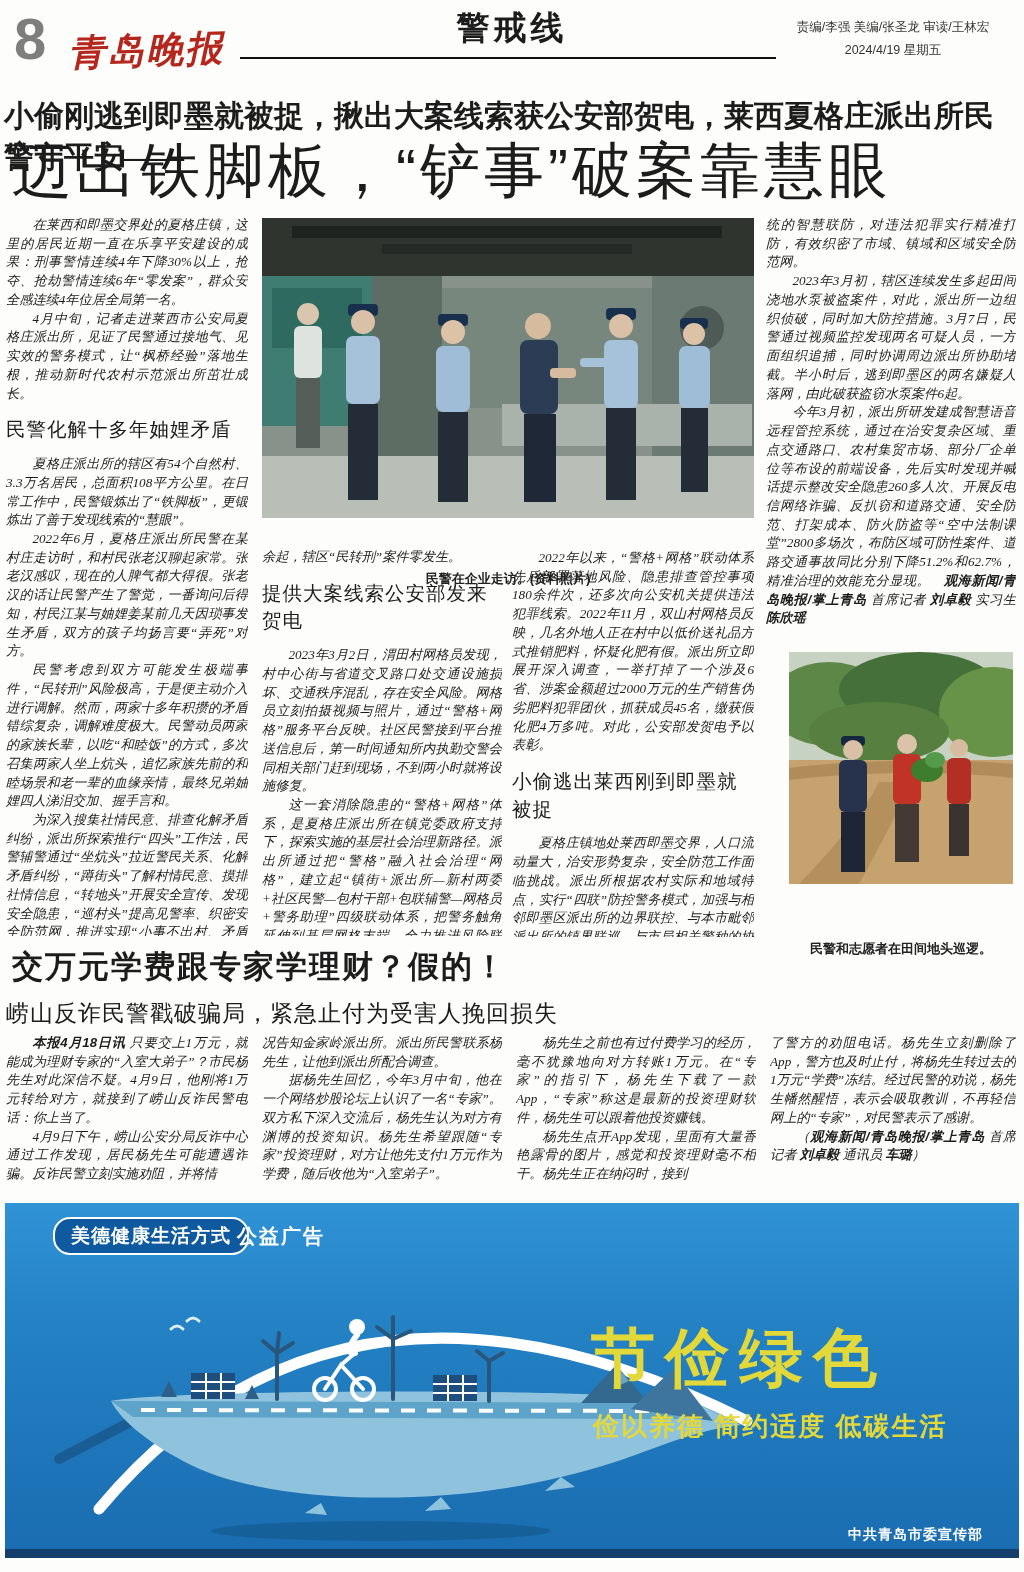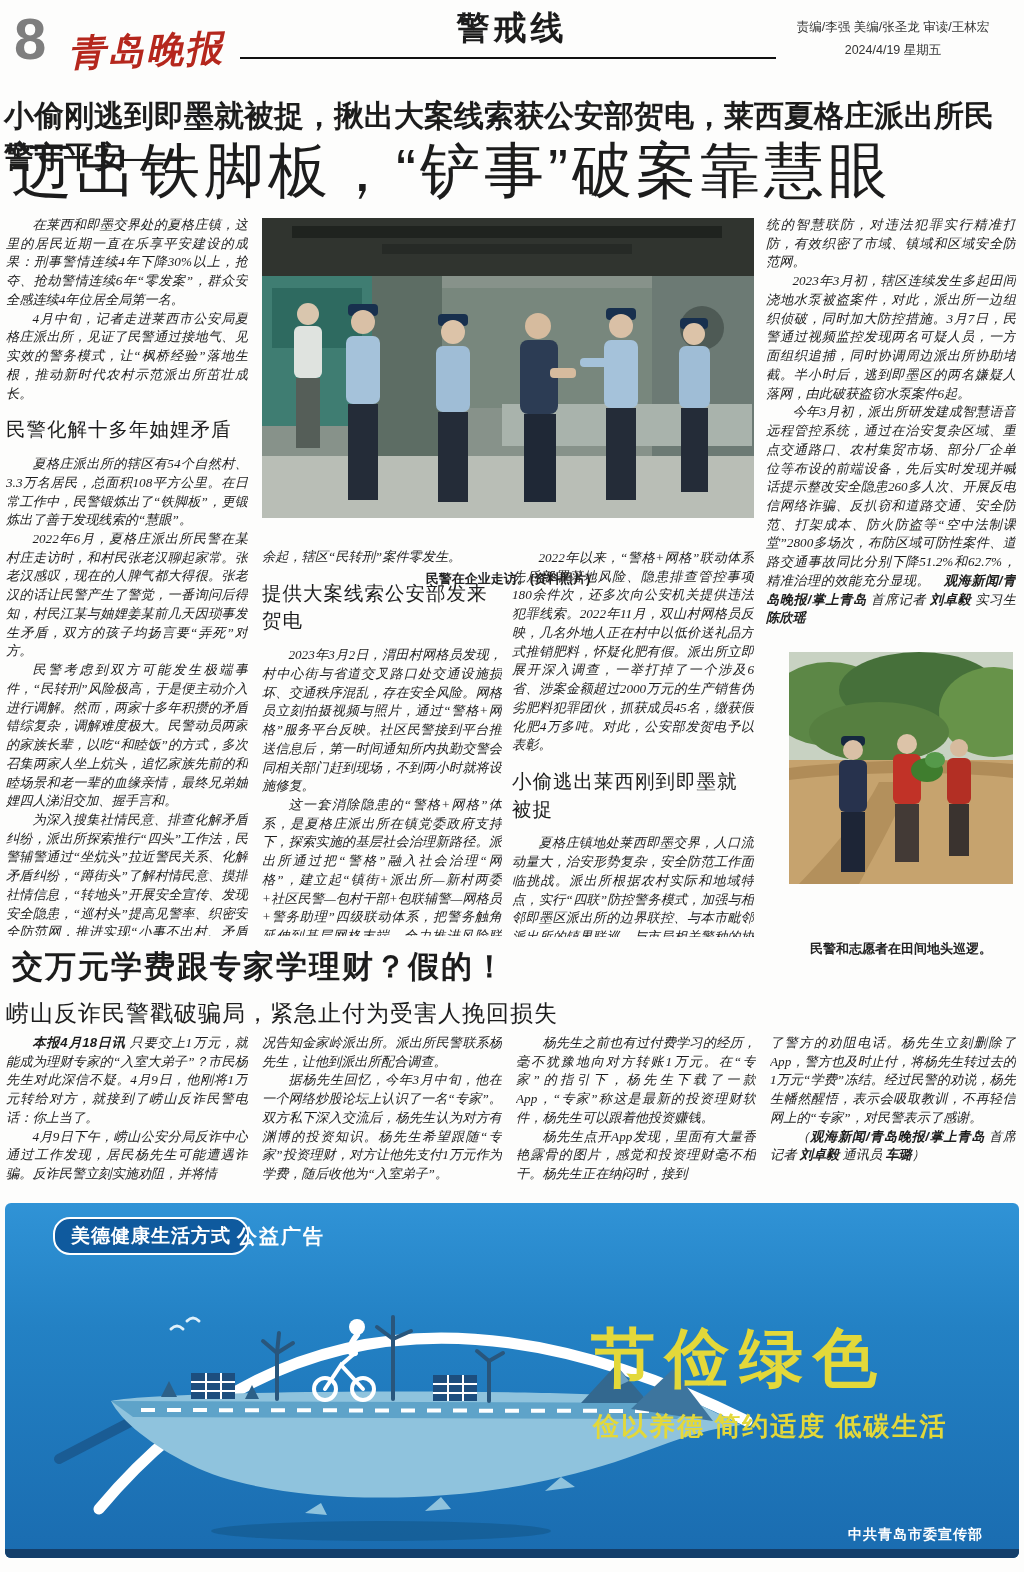--- a/index.html
+++ b/index.html
@@ -19,21 +19,21 @@
   .p{margin:0;text-indent:2em;text-align:justify;font-style:italic;}
   .p.cont{text-indent:0;}
   .subhead{font-family:"Liberation Sans",sans-serif;font-weight:400;font-size:19.5px;margin:13px 0 11px;letter-spacing:1px;}
   .b{font-weight:700;font-family:"Liberation Sans",sans-serif;}
   .caption{font-family:"Liberation Sans",sans-serif;font-weight:700;font-size:13px;text-align:center;color:#222;margin-top:48px;}
   figure{margin:0;}
   
   .headline2{left:4px;top:938px;width:1016px;font-family:"Liberation Sans",sans-serif;font-weight:900;font-size:31px;letter-spacing:2px;margin:8px;}
   .subtitle2{left:6px;top:998px;width:1016px;font-size:23px;font-weight:400;letter-spacing:1px;}
   
-  .ad{left:5px;top:1203px;width:1014px;height:355px;border-radius:6px;
+  .ad{left:5px;top:1203px;width:1014px;height:355px;border-radius:0;
       background:linear-gradient(180deg,#3093d6 0%,#2381c4 35%,#1a6cb0 100%);overflow:hidden;}
   .ad-badge{position:absolute;left:48px;top:14px;background:#0f5a9e;border:2px solid #fff;border-radius:17px;
       color:#fff;font-family:"Liberation Sans",sans-serif;font-weight:700;font-size:19px;padding:4px 16px;letter-spacing:1px;}
   .ad-label{position:absolute;left:232px;top:20px;color:#fff;font-family:"Liberation Sans",sans-serif;font-weight:700;font-size:20px;letter-spacing:2px;}
   .ad-slogan{position:absolute;left:586px;top:112px;font-family:"Liberation Sans",sans-serif;font-weight:900;font-size:64px;color:#e3d83a;letter-spacing:10px;}
   .ad-subslogan{position:absolute;left:588px;top:206px;font-family:"Liberation Sans",sans-serif;font-weight:700;font-size:26px;color:#e3d83a;letter-spacing:2px;text-align:right;}
   .ad-credit{position:absolute;right:36px;bottom:14px;color:#fff;font-family:"Liberation Sans",sans-serif;font-weight:700;font-size:14px;letter-spacing:1px;}
   .ad-bottomstrip{position:absolute;left:0;bottom:0;width:100%;height:9px;background:#143f6b;}
 </style>
 </head>

